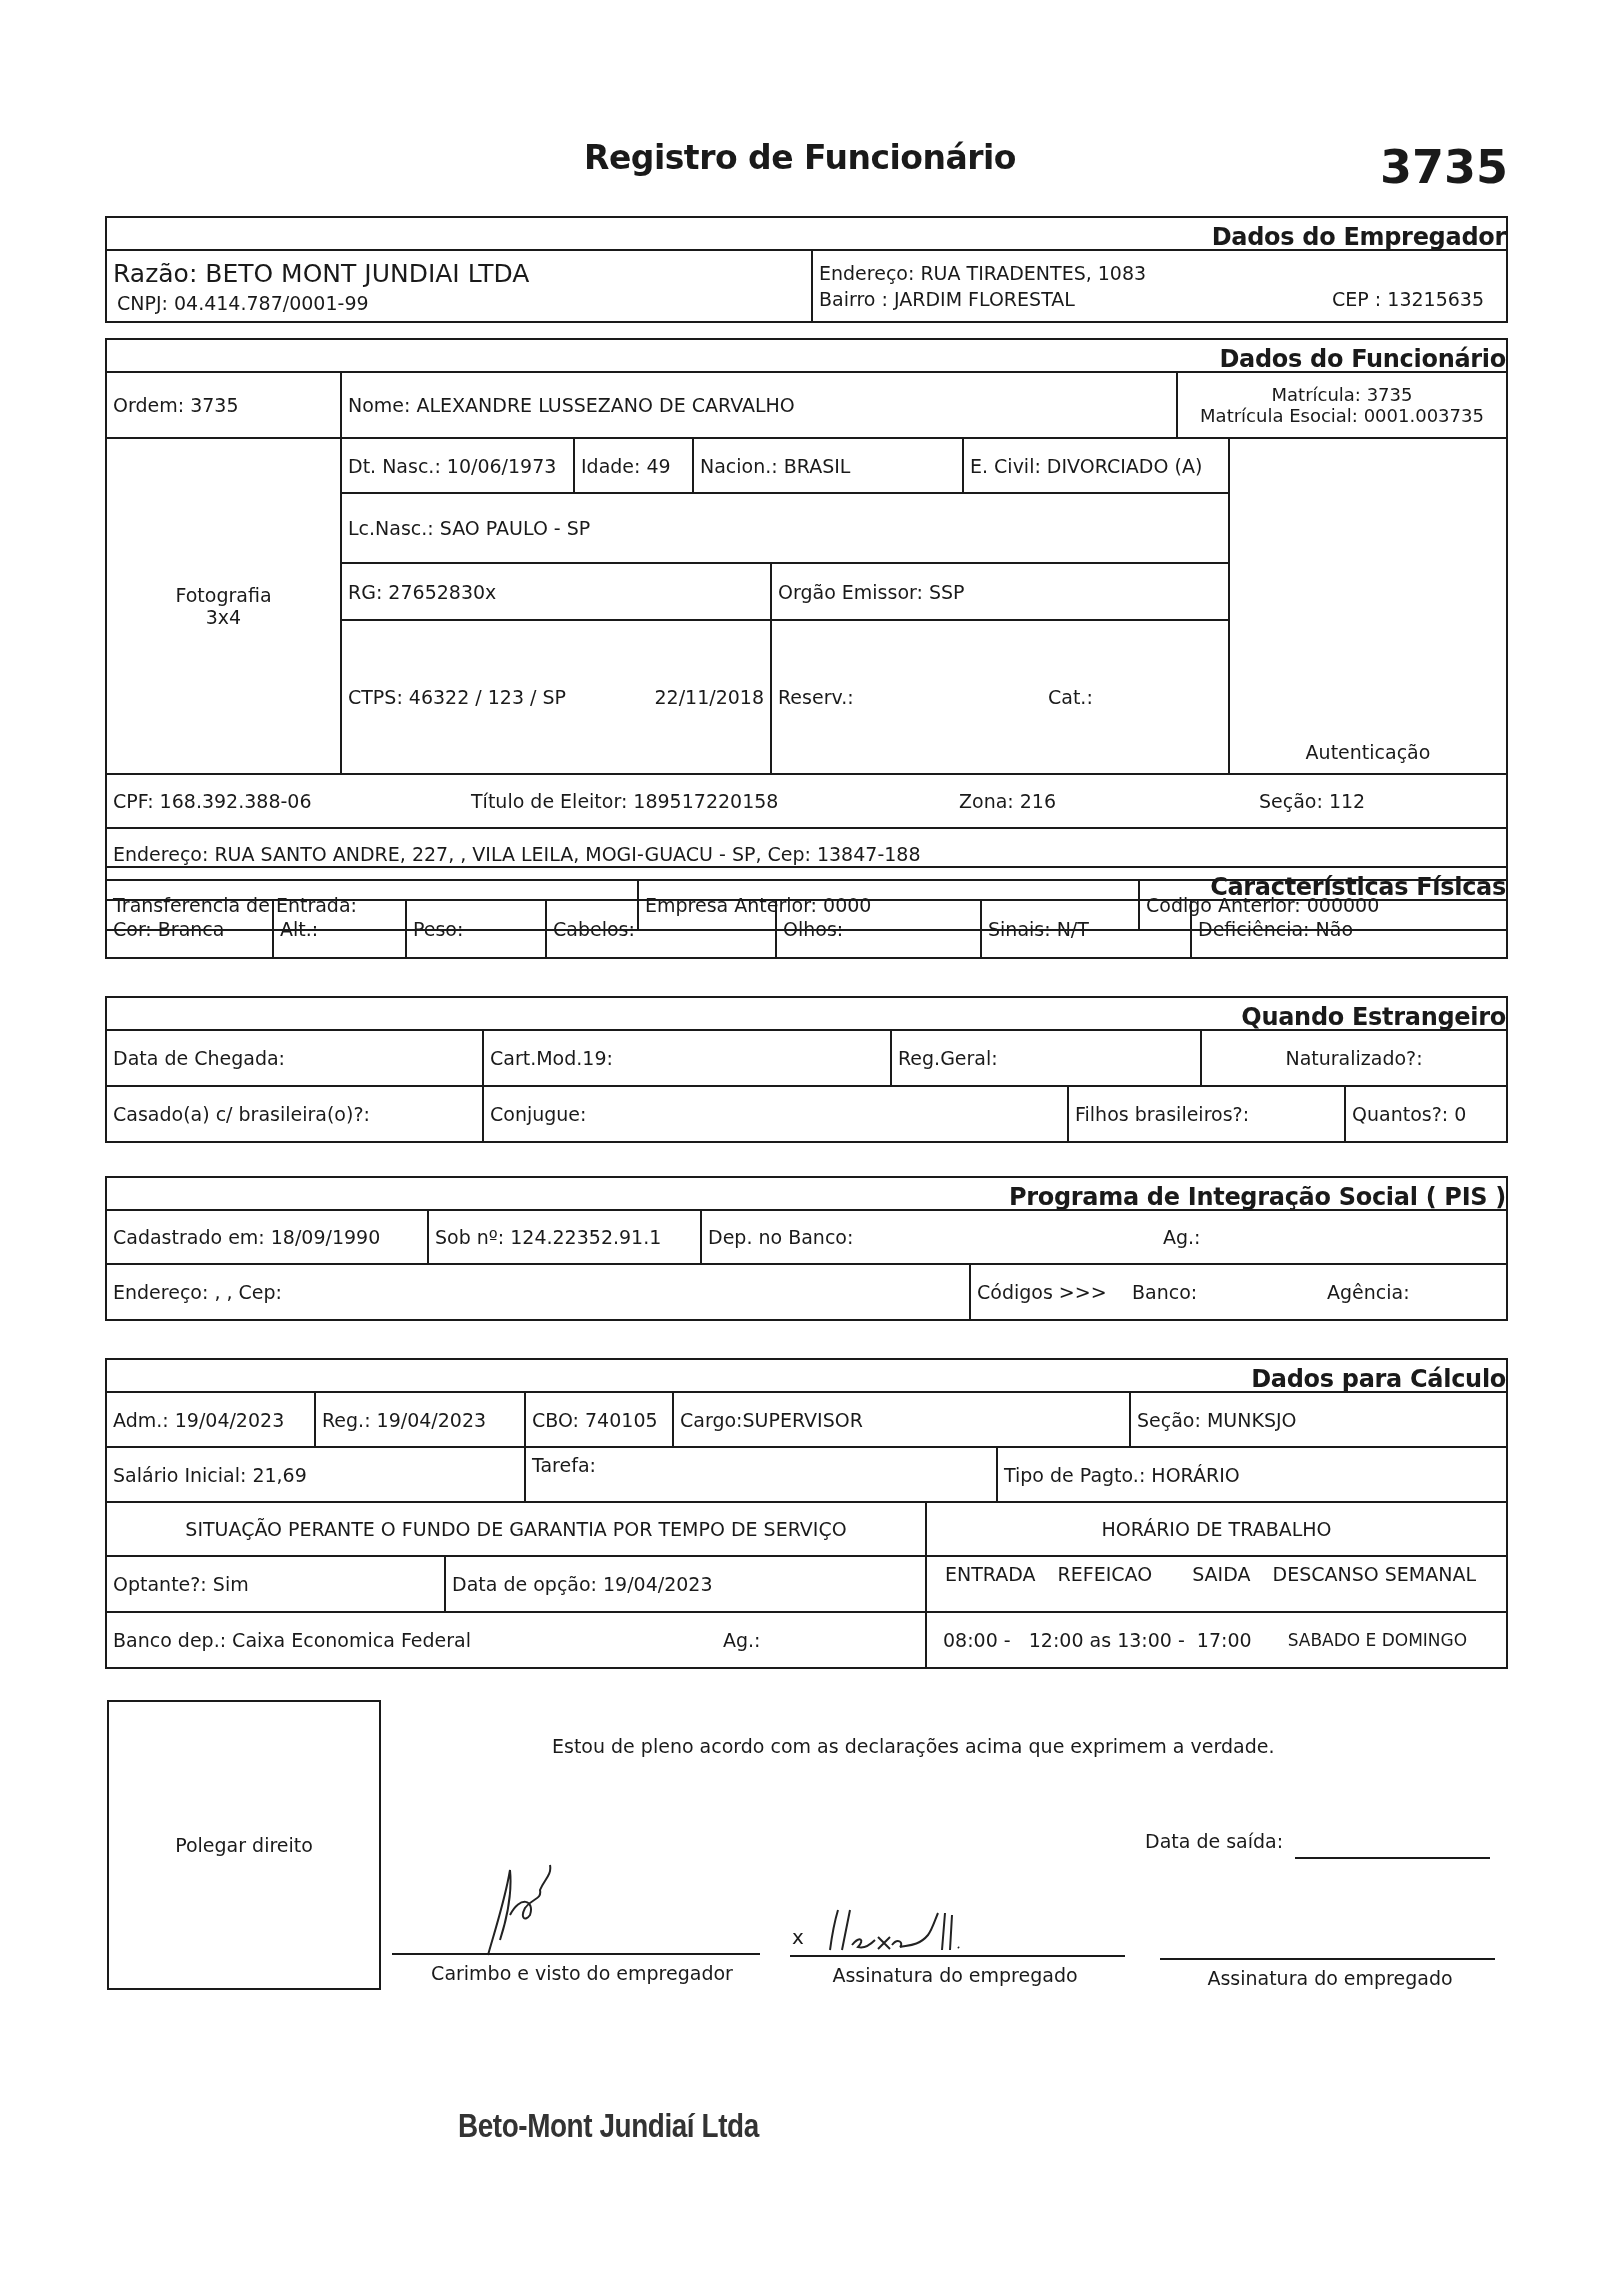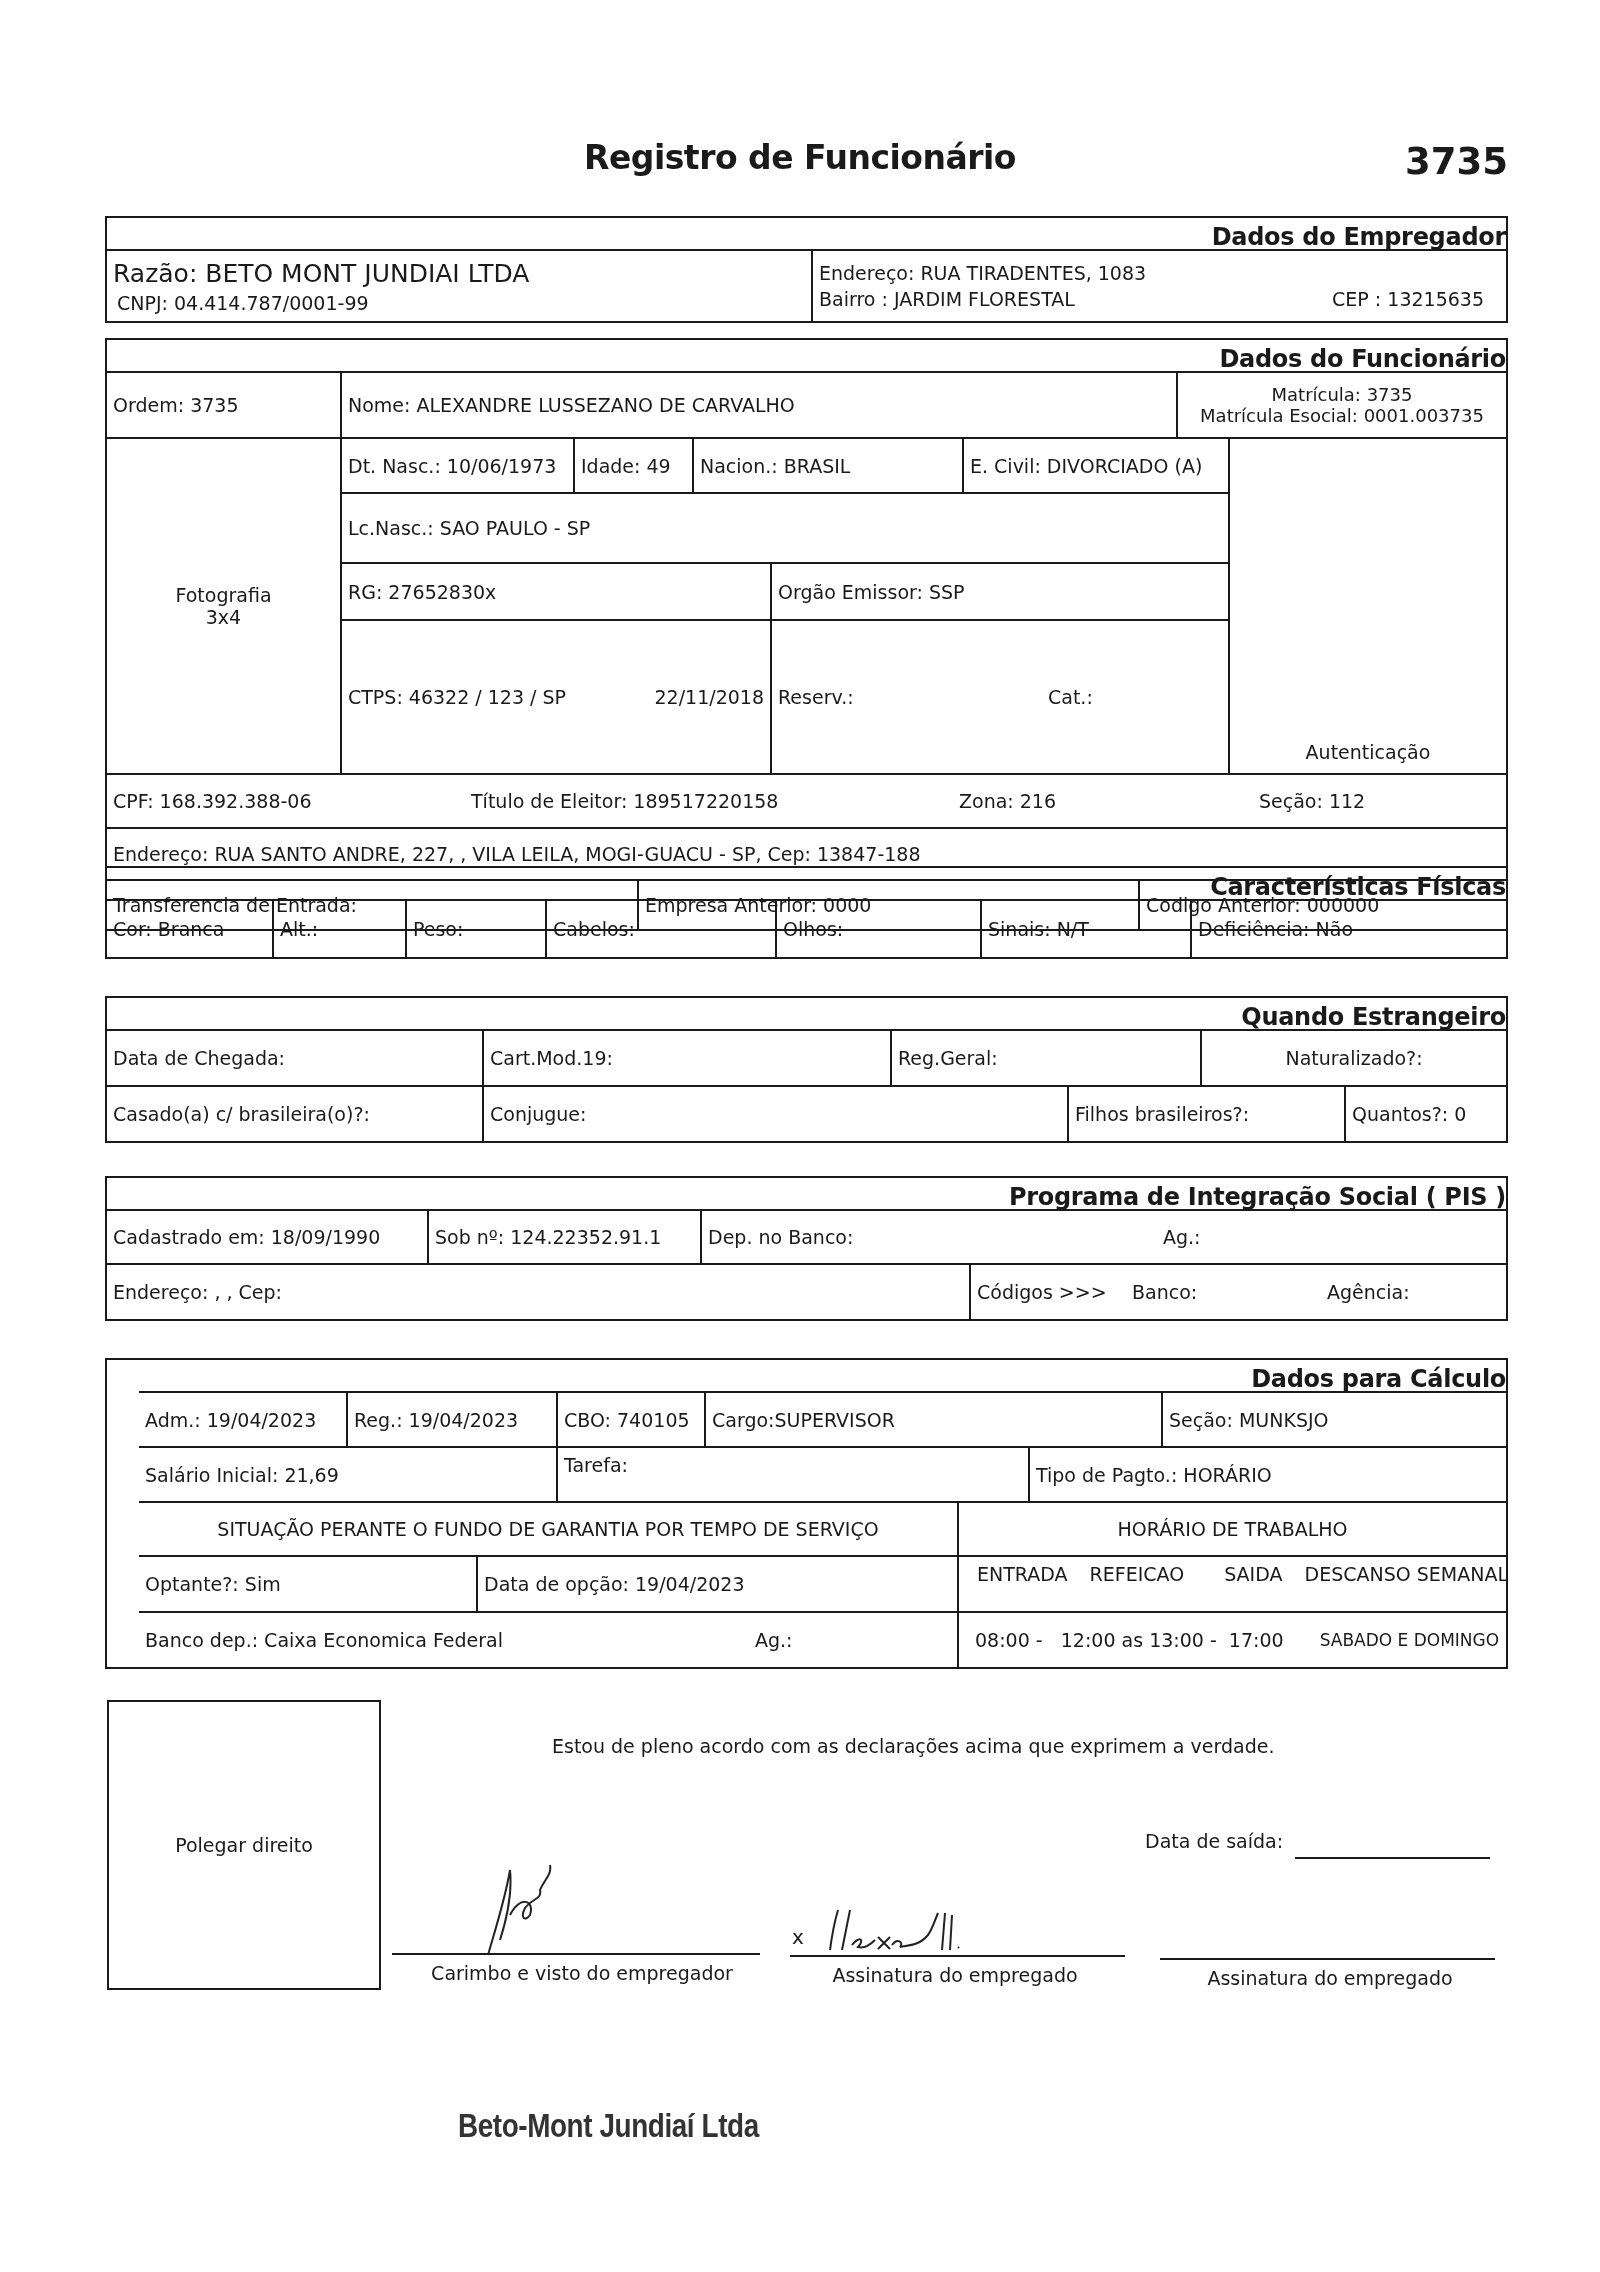--- a/index.html
+++ b/index.html
@@ -1,19 +1,19 @@
 <!DOCTYPE html>
 <html><head>
 <meta charset="utf-8">
 <style>
   html, body { margin: 0; padding: 0; background: #ffffff; }
   body { width: 1600px; height: 2272px; position: relative; font-family: "DejaVu Sans", sans-serif; color: #1a1a1a; overflow: hidden; }
   .abs { position: absolute; }
   .title { left: 0; width: 1600px; top: 138px; text-align: center; font-size: 33px; font-weight: bold; letter-spacing: -0.5px; }
-  .docnum { right: 92px; top: 140px; font-size: 37px; font-weight: bold; }
+  .docnum { right: 92px; top: 140px; font-size: 46px; font-weight: bold; }
   .sec { position: absolute; left: 105px; width: 1403px; border: 2px solid #1a1a1a; box-sizing: border-box; }
   .row { display: flex; border-top: 2px solid #1a1a1a; box-sizing: border-box; }
   .cell { border-left: 2px solid #1a1a1a; box-sizing: border-box; padding: 0 6px; font-size: 19px; display: flex; align-items: center; white-space: nowrap; overflow: hidden; }
   .cell.nl { border-left: none; }
   .head { text-align: right; font-weight: bold; font-size: 24px; height: 31px; line-height: 38px; letter-spacing: -0.3px; }
   .center { justify-content: center; text-align: center; }
   .col { flex-direction: column; align-items: flex-start; justify-content: center; }
   .sp { justify-content: space-between; }
   .line { position: absolute; border-top: 2px solid #1a1a1a; }
   .sig-label { position: absolute; font-size: 19px; text-align: center; }
@@ -149,21 +149,21 @@
   <div class="row" style="height:56px;">
     <div class="cell nl" style="width:862px;">Endereço:  ,  , Cep:</div>
     <div class="cell" style="flex:1;">
       <span style="width:155px;">Códigos &gt;&gt;&gt;</span>
       <span style="width:195px;">Banco:</span>
       <span>Agência:</span>
     </div>
   </div>
 </div>
 
-<div class="sec" style="top:1358px;padding-left:32px;">
+<div class="sec" style="top:1358px;">
   <div class="head">Dados para Cálculo</div>
   <div class="row" style="height:55px;">
     <div class="cell nl" style="width:207px;">Adm.: 19/04/2023</div>
     <div class="cell" style="width:210px;">Reg.: 19/04/2023</div>
     <div class="cell" style="width:148px;">CBO: 740105</div>
     <div class="cell" style="width:457px;">Cargo:SUPERVISOR</div>
     <div class="cell" style="flex:1;">Seção: MUNKSJO</div>
   </div>
   <div class="row" style="height:55px;">
     <div class="cell nl" style="width:417px;">Salário Inicial: 21,69</div>

